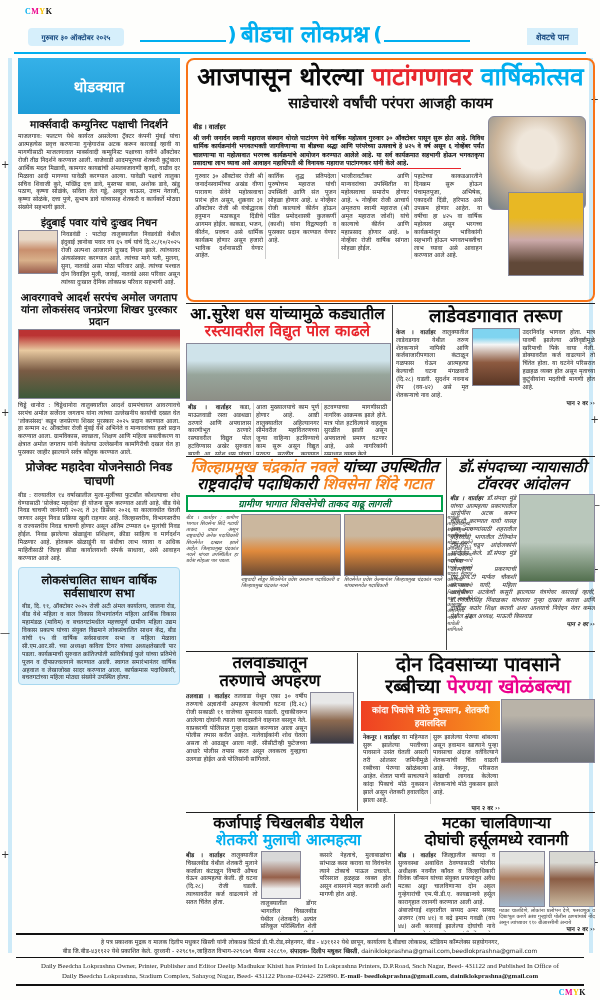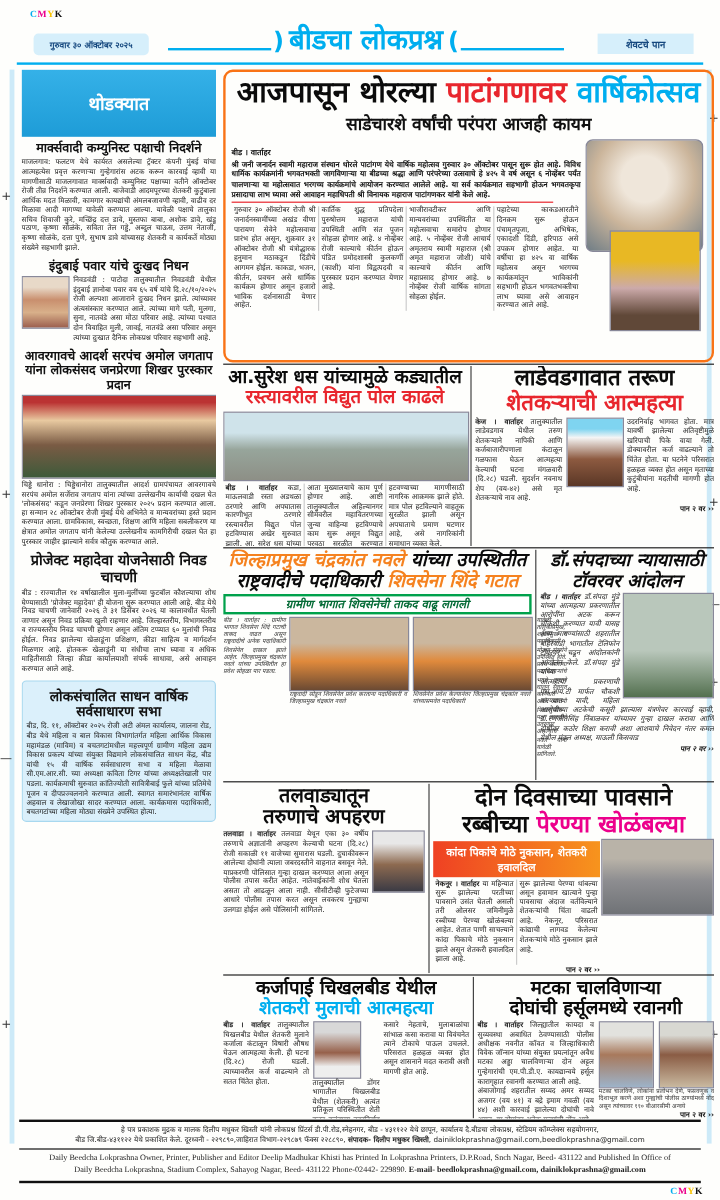--- a/index.html
+++ b/index.html
@@ -8,21 +8,21 @@
   
   .edge-bar{position:absolute;top:58px;width:4px;height:895px;background:#cdeaf8;}
   .edge-bar.left{left:8px}.edge-bar.right{right:7px}
   .reg{position:absolute;font-size:10px;color:#333;line-height:1;}
   .cmyk{position:absolute;font-size:8px;font-weight:bold;letter-spacing:.5px;font-family:"Liberation Serif",serif;}
   .cmyk .c{color:#00aeef}.cmyk .m{color:#ec008c}.cmyk .y{color:#f8c300}.cmyk .k{color:#111}
   
   .date-box{position:absolute;left:28px;top:28px;width:96px;height:18px;background:#d6effb;
             border-radius:4px;display:flex;align-items:center;justify-content:center;
             font-size:7px;font-weight:bold;color:#14477e;}
-  .page-label{position:absolute;right:22px;top:28px;width:80px;height:17px;background:#d6effb;
+  .page-label{position:absolute;right:22px;top:28px;width:51px;height:17px;background:#d6effb;
             display:flex;align-items:center;justify-content:center;font-size:8px;font-weight:bold;color:#14477e;}
   .masthead-row{position:absolute;left:140px;top:22px;width:330px;display:flex;align-items:flex-end;justify-content:center;}
   .mh-line{flex:1;border-bottom:2px solid #00aeef;margin-bottom:4px;}
   .mh-bracket{font-size:20px;color:#00aeef;font-weight:bold;margin:0 2px;}
   .masthead{margin:0 2px;font-size:23px;line-height:1;font-weight:bold;color:#00aeef;white-space:nowrap;}
   .header-rule{position:absolute;left:14px;top:52px;width:572px;border-top:2.5px solid #00aeef;}
   
   .t6{font-size:6px;line-height:1.32;text-align:justify;color:#222;margin:0;}
   .t5{font-size:5px;line-height:1.25;text-align:justify;color:#333;margin:0;}
   .dl{font-weight:bold;}
@@ -201,21 +201,21 @@
         <div class="ph ph-road"></div>
         <div class="cols">
           <p class="t6"><span class="dl">बीड । वार्ताहर</span> <span>कडा, माऊलवाडी रस्ता अडथळा ठरणारे आणि अपघातास कारणीभूत ठरणारे रस्त्यावरील विद्युत पोल हटविण्यास अखेर सुरुवात झाली. आ. सुरेश धस यांच्या प्रयत्नातून हे पोल काढण्यात आले.</span></p>
           <p class="t6">आता मुख्यालयाचे काम पूर्ण होणार आहे. आष्टी तालुक्यातील अहिल्यानगर सीमेवरील महावितरणच्या जुन्या वाहिन्या हटविण्याचे काम सुरू असून विद्युत पुरवठा सुरळीत करण्यात येणार आहे.</p>
           <p class="t6">हटवण्याच्या मागणीसाठी नागरिक आक्रमक झाले होते. मात्र पोल हटविल्याने वाहतूक सुरळीत झाली असून अपघाताचे प्रमाण घटणार आहे, असे नागरिकांनी समाधान व्यक्त केले.</p>
         </div>
       </article>
       <div class="vrule"></div>
       <article class="art ladewad">
         <h2><span class="hl-blk">लाडेवडगावात तरूण</span><br>
-            <span class="hl-red">शेतकऱ्याची आत्महत्या</span></h2>
+            </h2>
         <div style="display:flex;gap:3px">
           <p class="t6" style="flex:1"><span class="dl">केज । वार्ताहर</span> <span>तालुक्यातील लाडेवडगाव येथील तरुण शेतकऱ्याने नापिकी आणि कर्जबाजारीपणाला कंटाळून गळफास घेऊन आत्महत्या केल्याची घटना मंगळवारी (दि.२८) घडली. सुदर्शन नवनाथ शेप (वय-४२) असे मृत शेतकऱ्याचे नाव आहे.</span></p>
           <div class="ph ph-farmer"></div>
           <p class="t6" style="flex:1">उदरनिर्वाह भागवत होता. मात्र यावर्षी झालेल्या अतिवृष्टीमुळे खरिपाची पिके वाया गेली. डोक्यावरील कर्ज वाढल्याने तो चिंतेत होता. या घटनेने परिसरात हळहळ व्यक्त होत असून मृताच्या कुटुंबीयांना मदतीची मागणी होत आहे.</p>
         </div>
         <div class="cont">पान २ वर ››</div>
       </article>
     </section>
 
     <div class="hr"></div>

